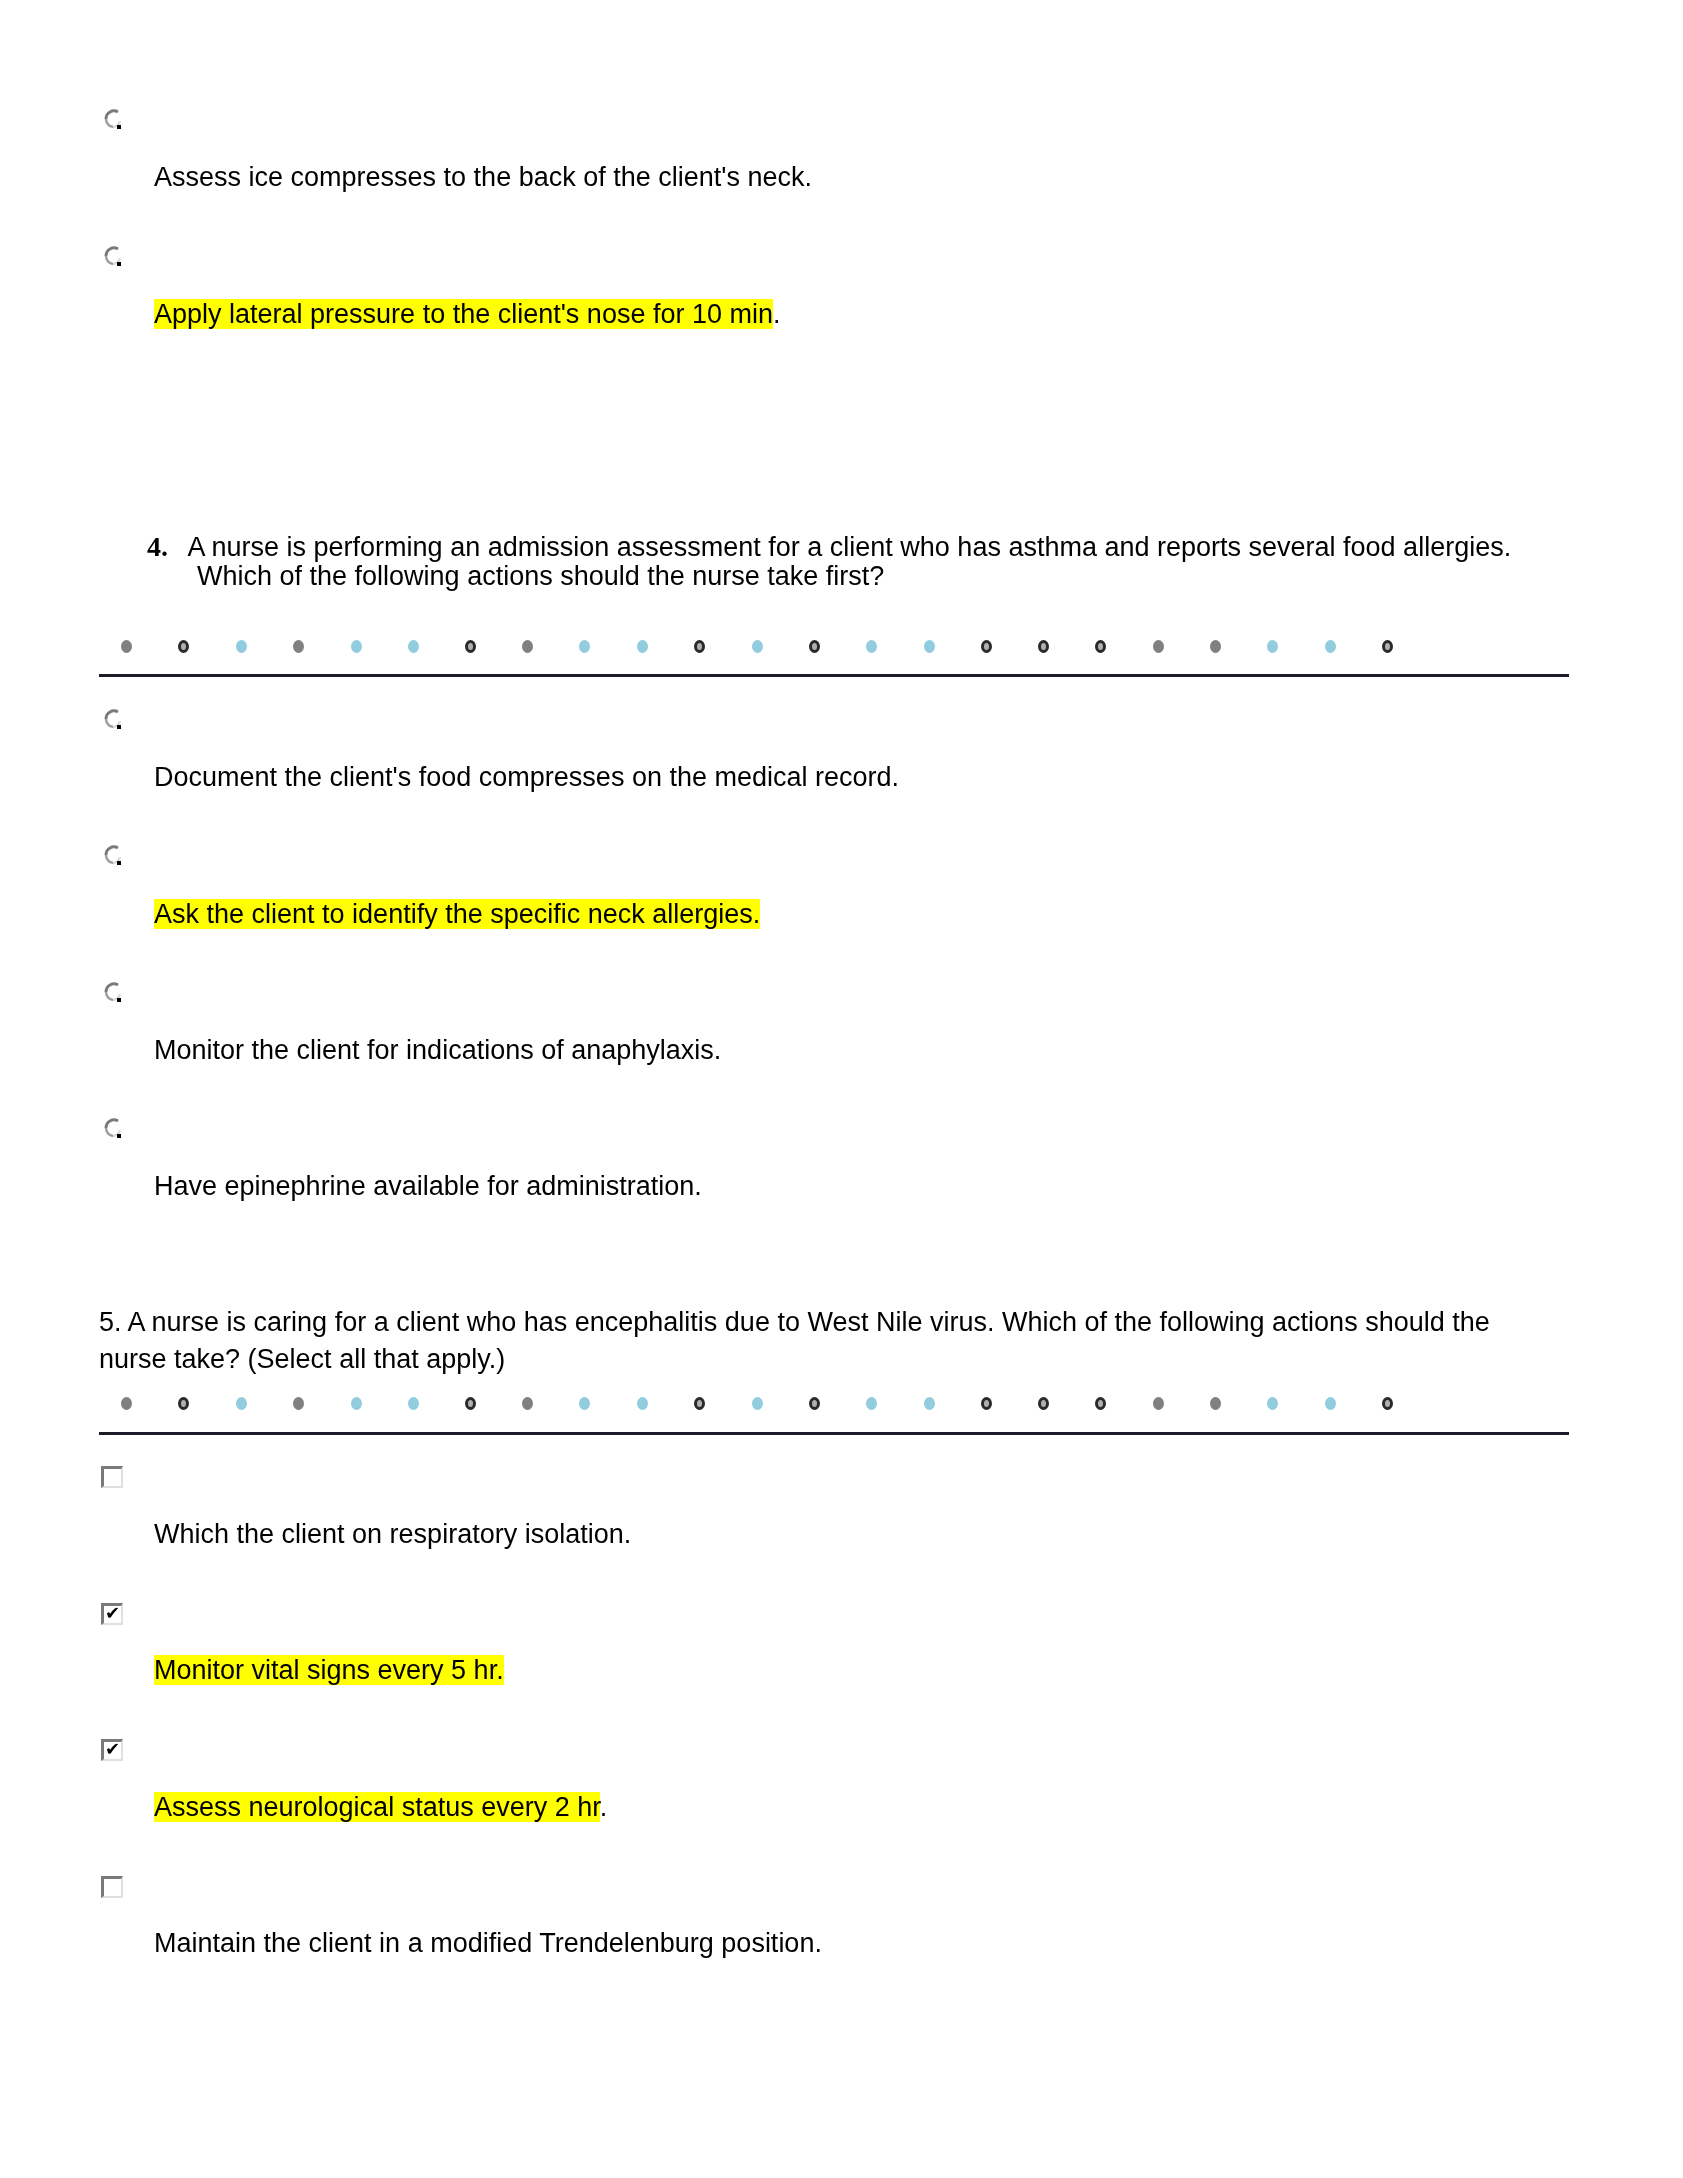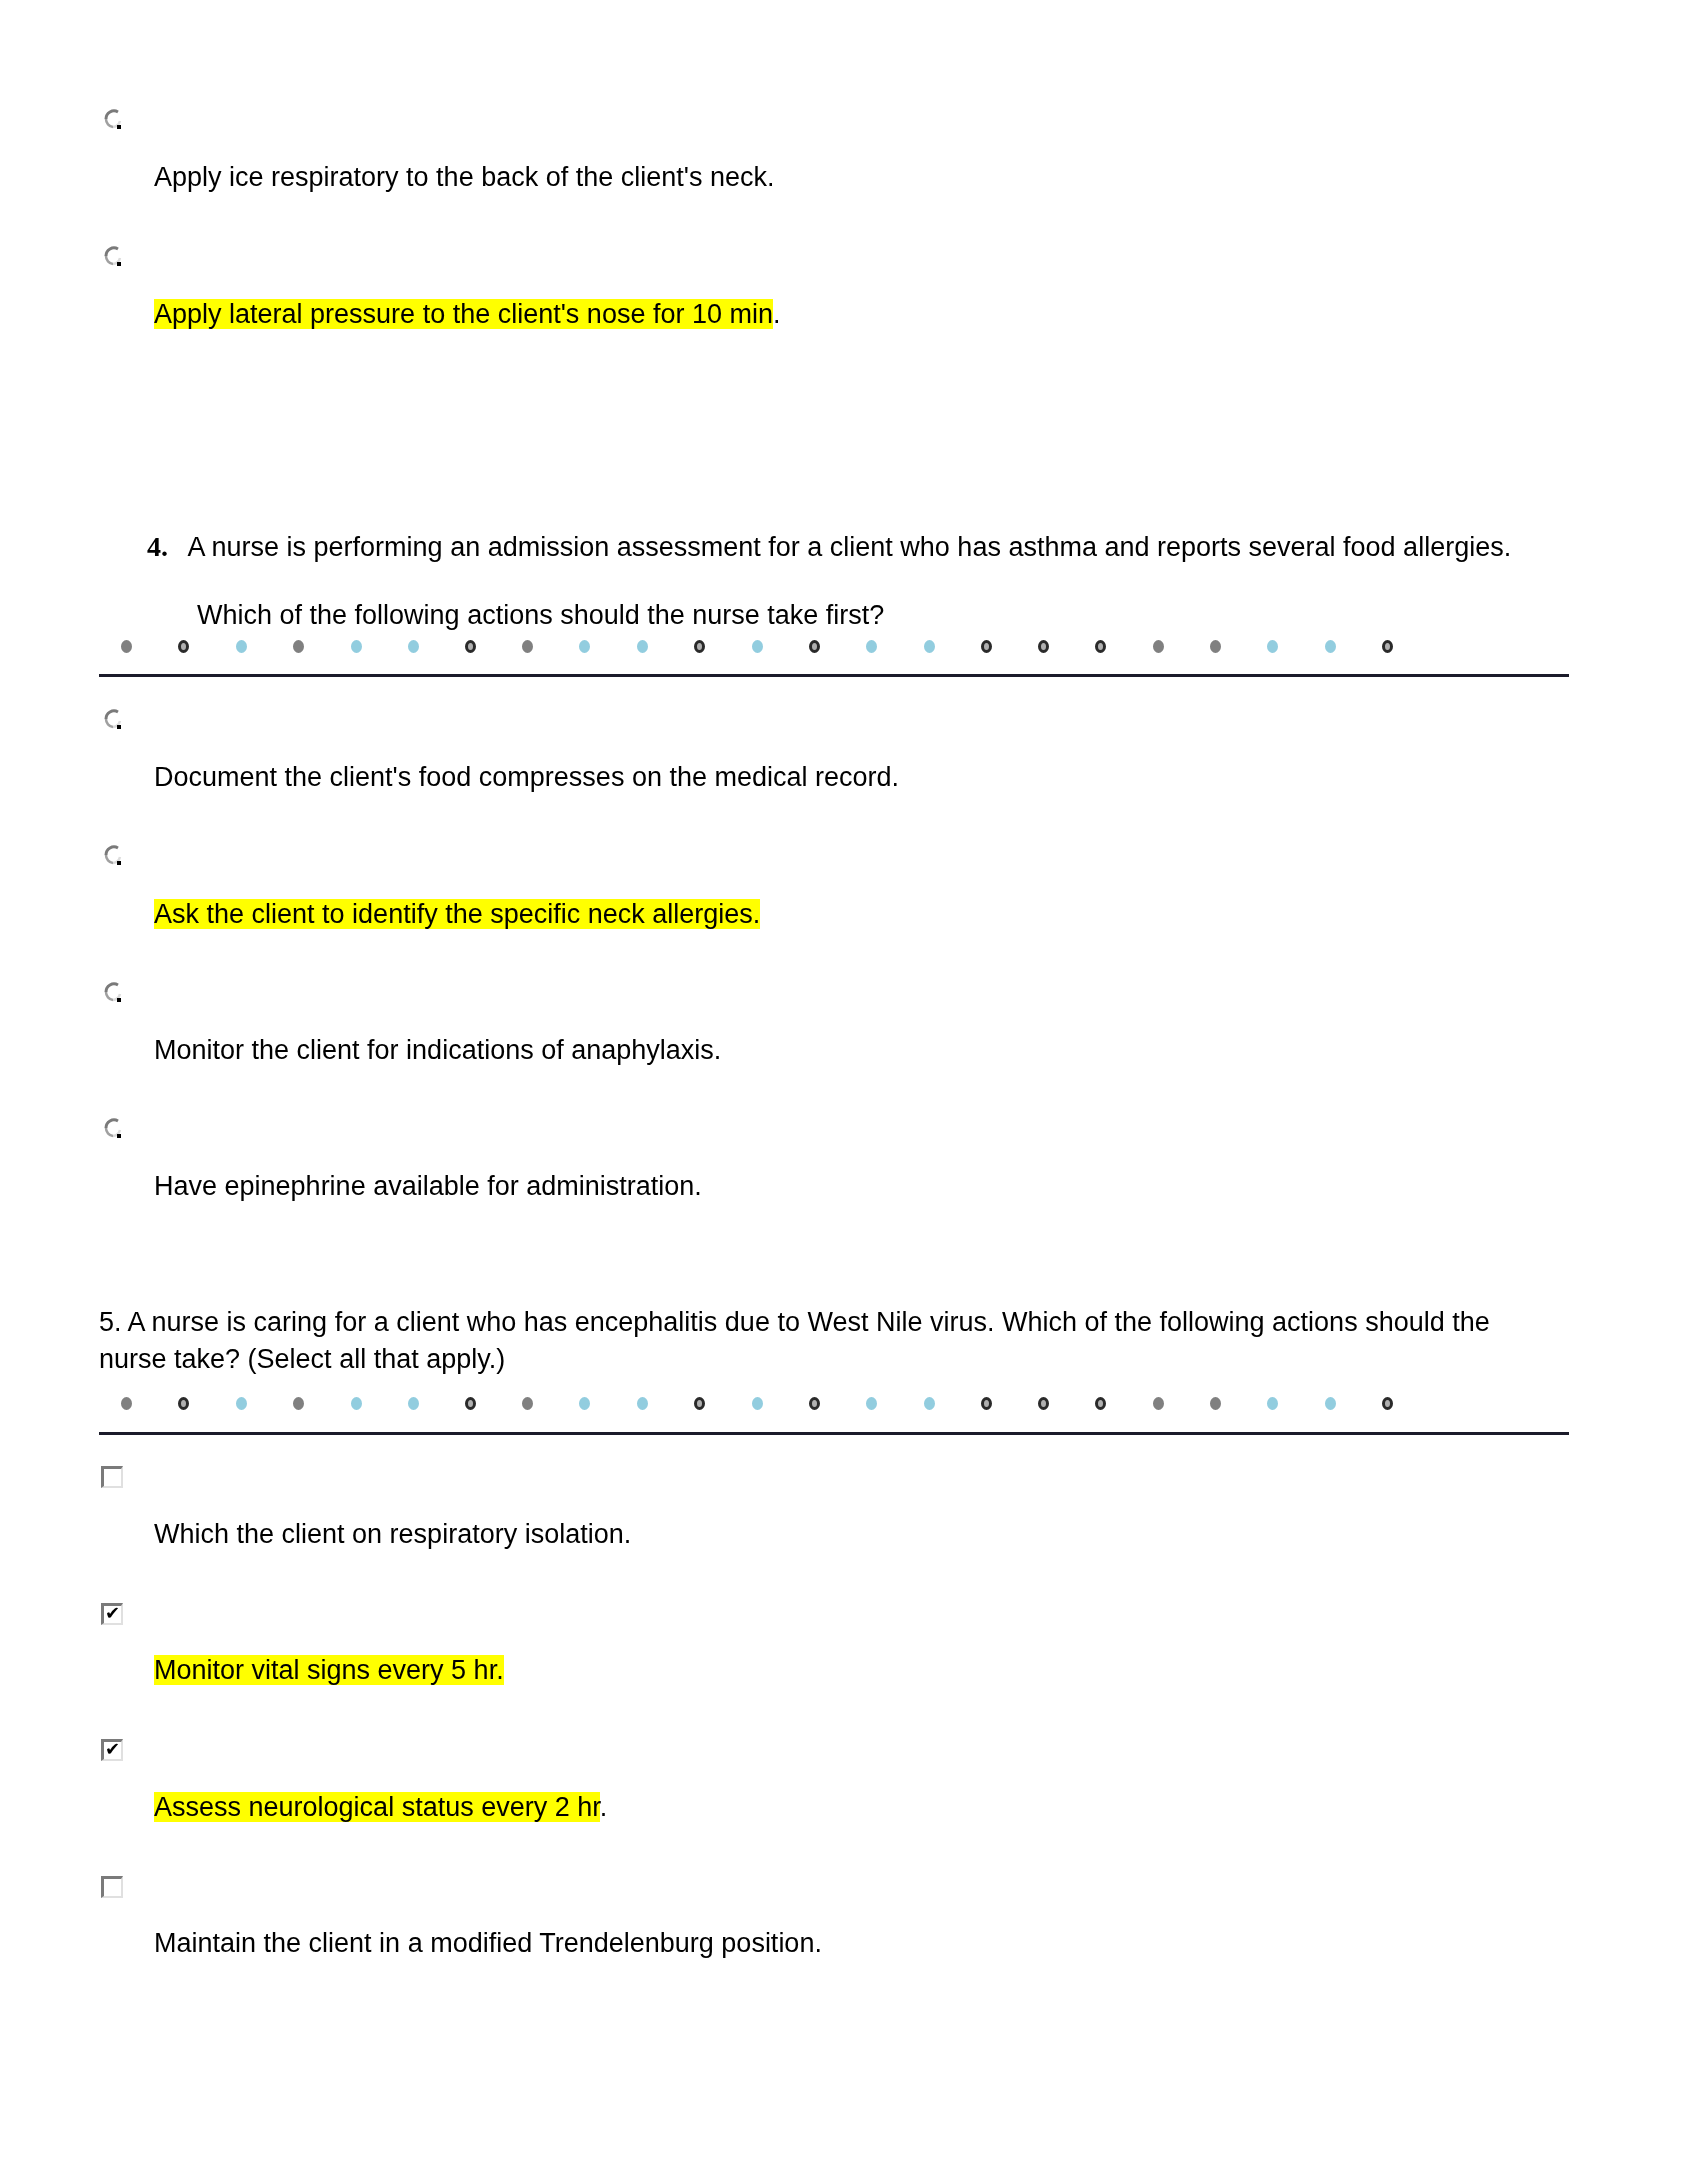--- a/index.html
+++ b/index.html
@@ -37,37 +37,37 @@
     </g>
   </defs>
 </svg>
 
 <div class="abs radio" style="left:103px;top:109px">
   <svg width="20" height="20" viewBox="0 0 20 20">
       <use href="#radio-glyph"></use>
     </svg>
 </div>
 <div class="abs opt-text" style="left:154px;top:160px">
-  <span>Apply ice respiratory to the back of the client's neck.</span>
+  <span>Assess ice compresses to the back of the client's neck.</span>
 </div>
 
 <div class="abs radio" style="left:103px;top:246px">
   <svg width="20" height="20" viewBox="0 0 20 20">
       <use href="#radio-glyph"></use>
     </svg>
 </div>
 <div class="abs opt-text" style="left:154px;top:297px">
   <span class="hl">Apply lateral pressure to the client's nose for 10 min</span><span>.</span>
 </div>
 
 <div class="abs q-text" style="left:147px;top:528px;width:1436px">
   <span class="q-num">4.</span>
   <span style="margin-left:12px">A nurse is performing an admission assessment for a client who has asthma and reports several food allergies.</span>
 </div>
-<div class="abs q-text" style="left:197px;top:596px">Which of the following actions should the nurse take first?</div>
+<div class="abs q-text" style="left:197px;top:557px">Which of the following actions should the nurse take first?</div>
 
 <div class="abs dots" style="left:121px;top:640px;width:1287px" id="dots-q4">
     <span class="dot g" style="left: 0px;"></span>
     <span class="dot r" style="left: 57px;"></span>
     <span class="dot b" style="left: 115px;"></span>
     <span class="dot g" style="left: 172px;"></span>
     <span class="dot b" style="left: 230px;"></span>
     <span class="dot b" style="left: 287px;"></span>
     <span class="dot r" style="left: 344px;"></span>
     <span class="dot g" style="left: 401px;"></span>

